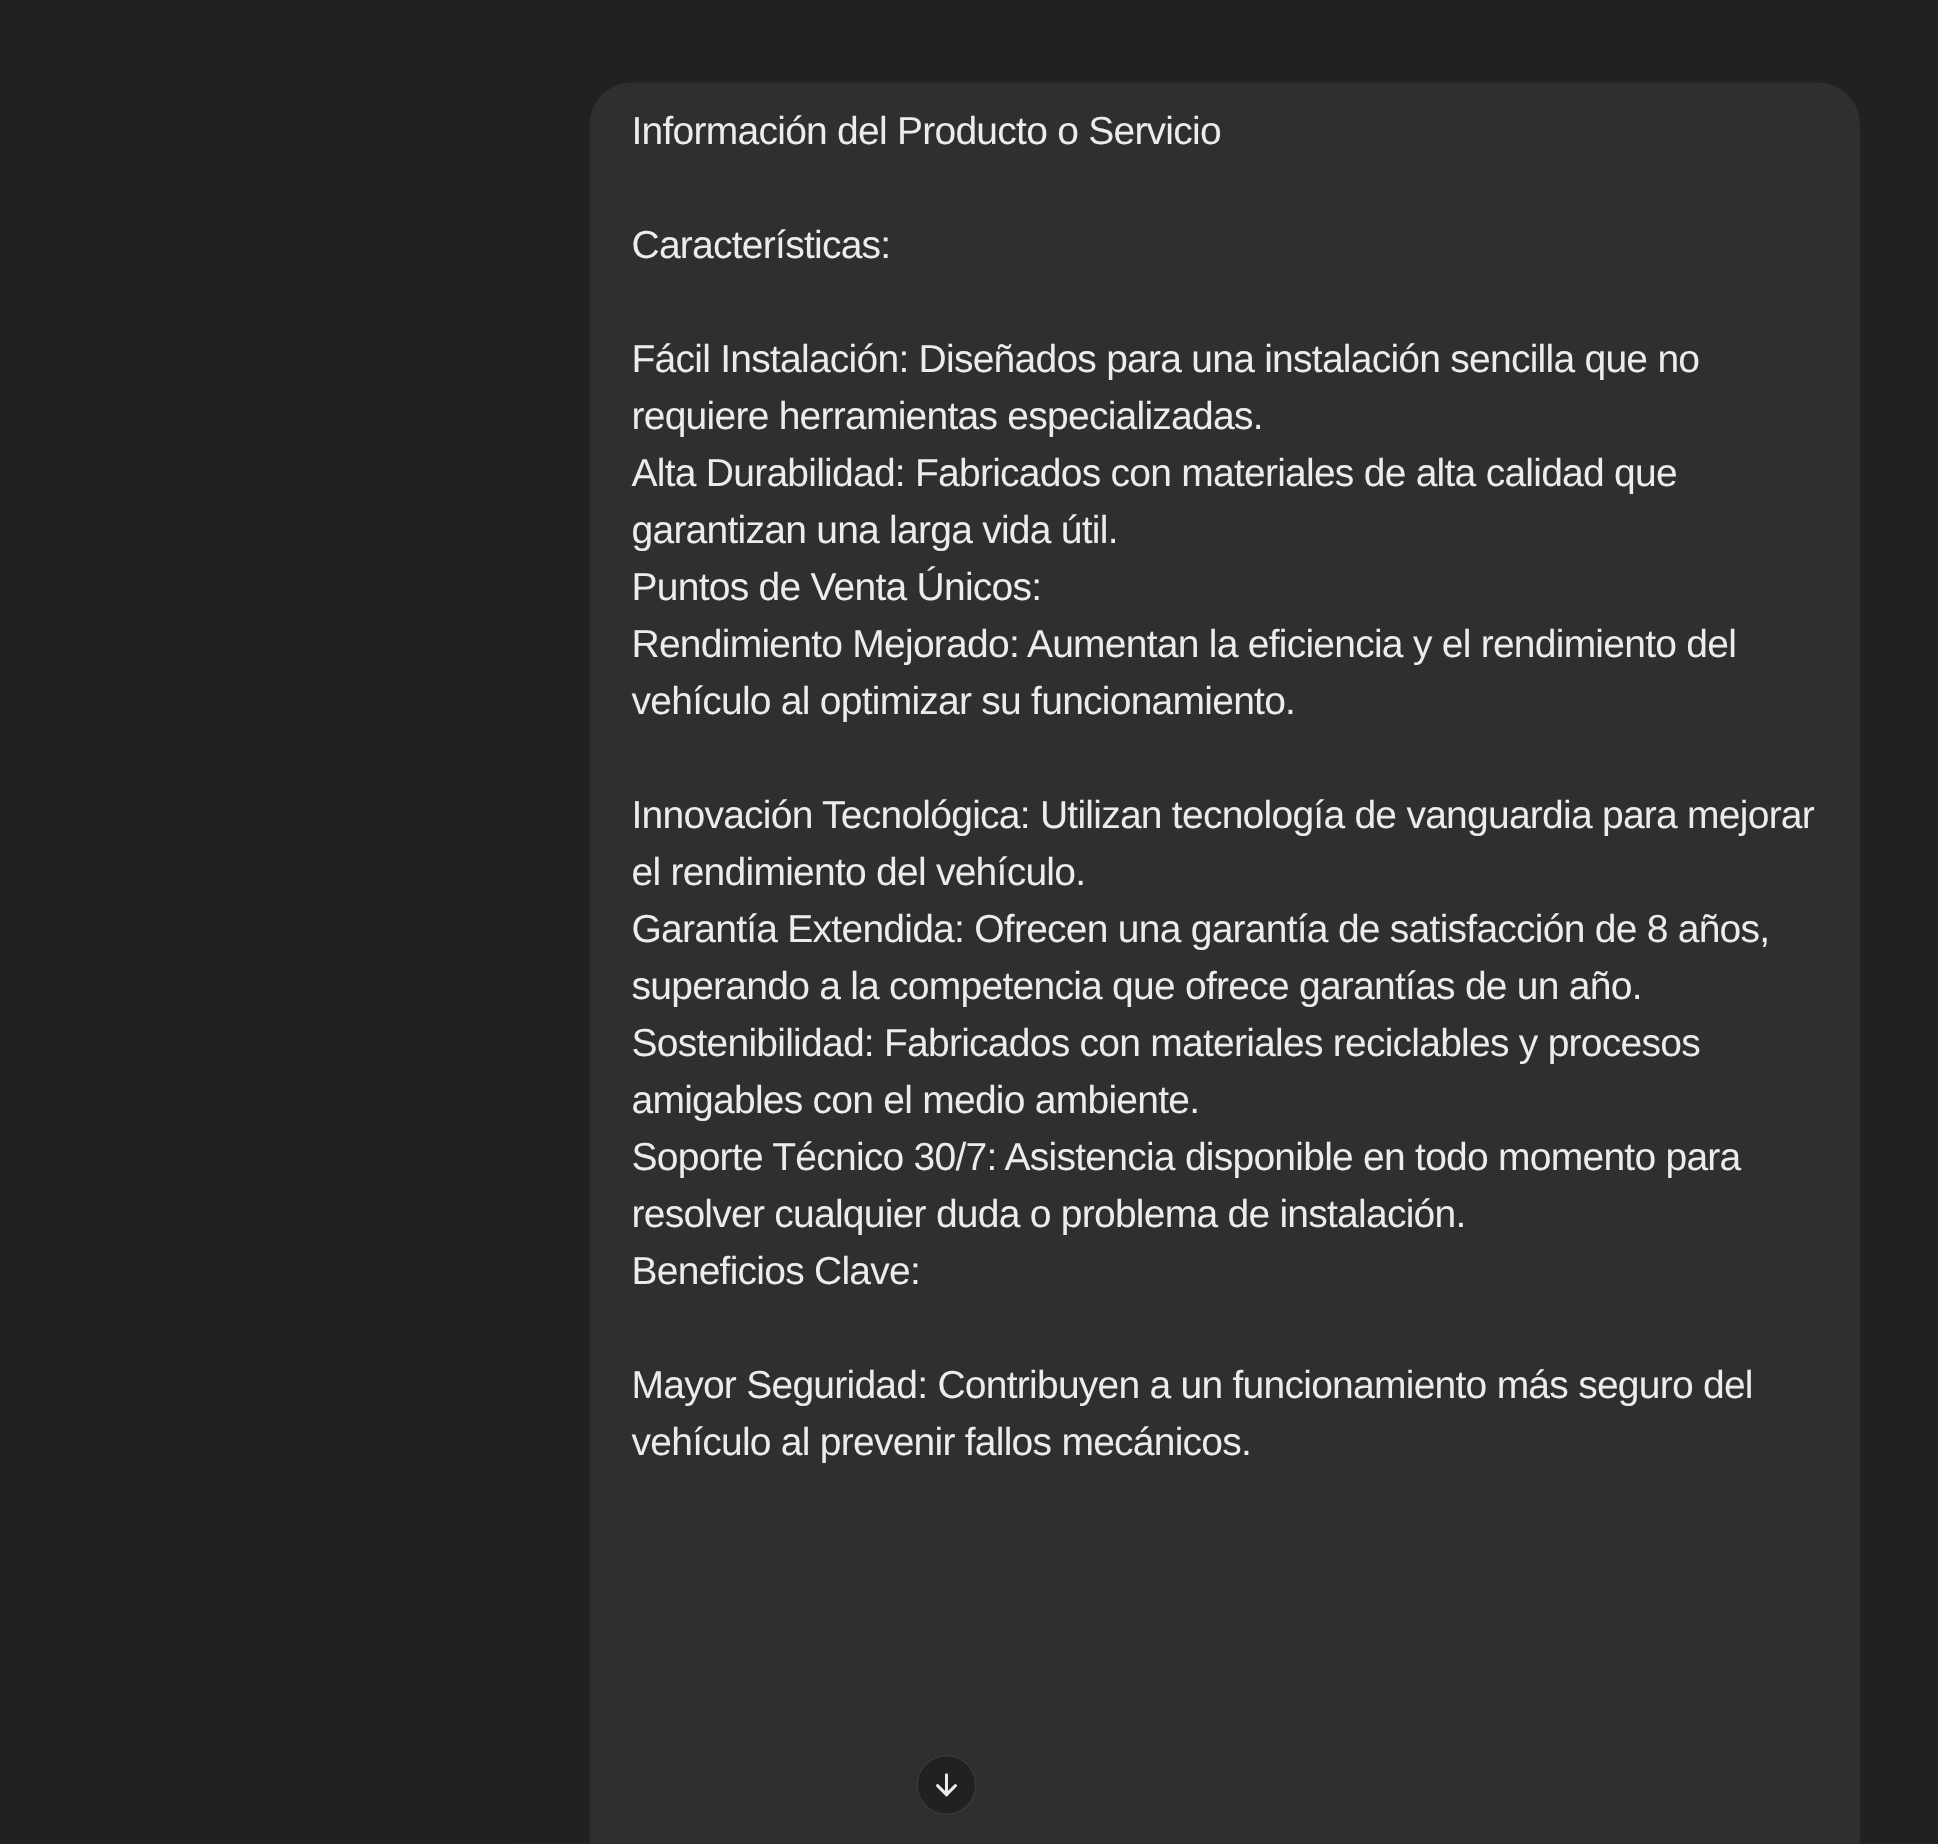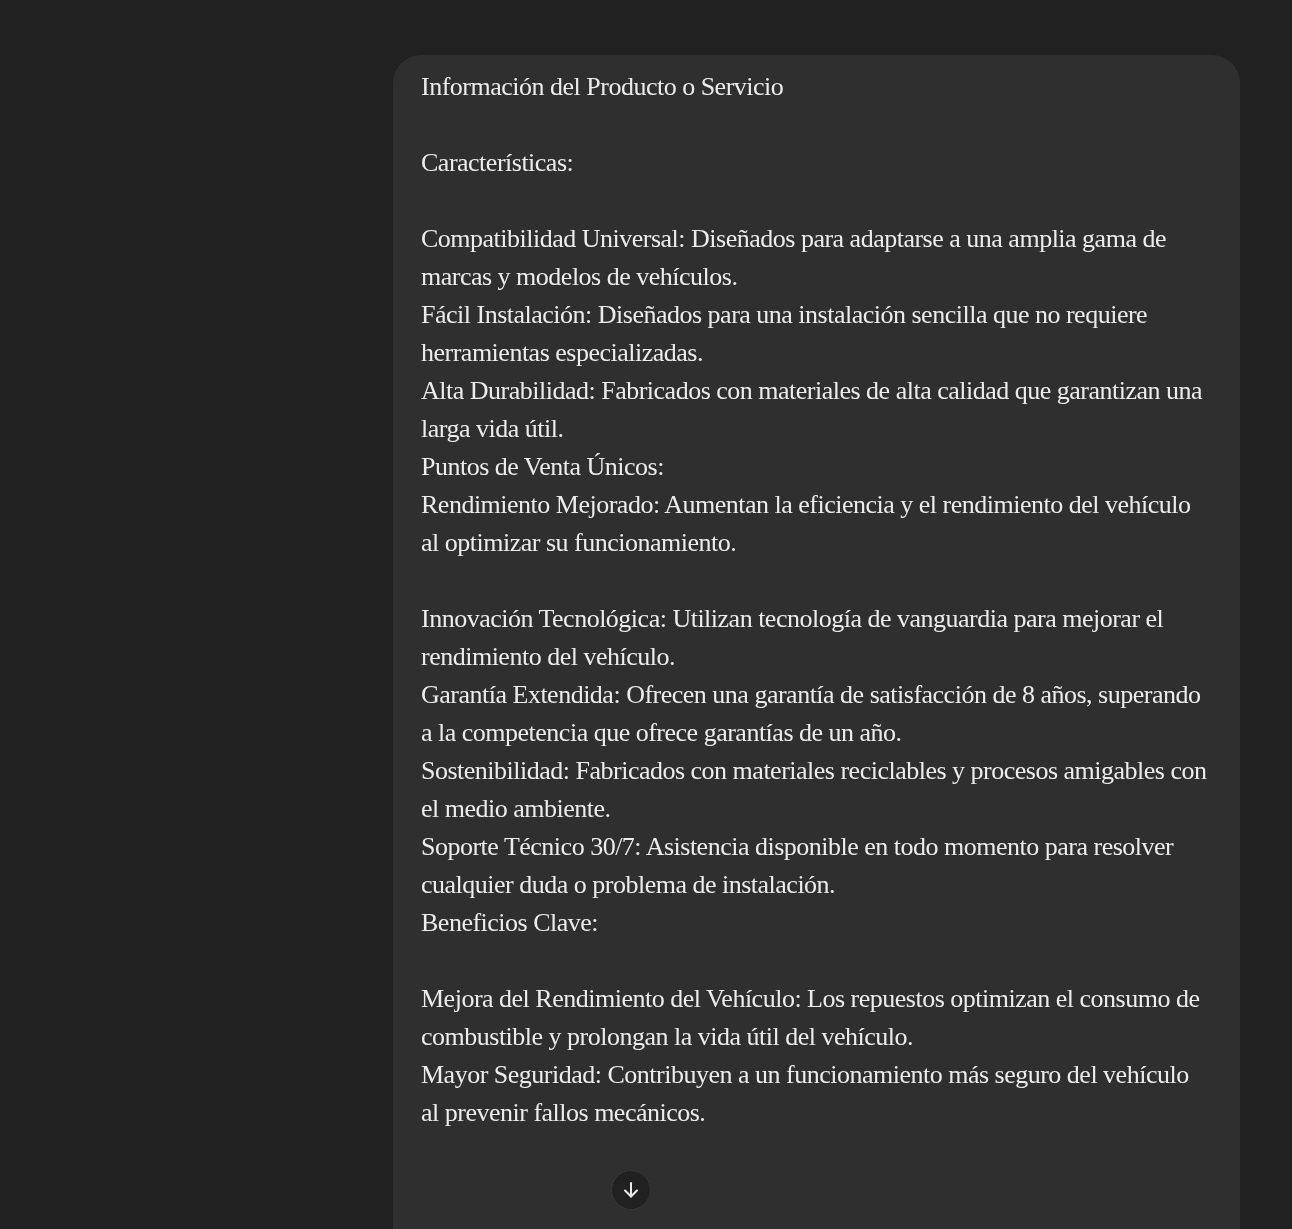--- a/index.html
+++ b/index.html
@@ -13,21 +13,20 @@
   *{margin:0;padding:0;box-sizing:border-box;}
   html,body{width:1292px;height:1229px;overflow:hidden;}
   body{
     background:var(--page-bg);
     font-family:"Liberation Sans","DejaVu Sans",sans-serif;
     position:relative;
   }
   .chat-area{
     position:absolute;
     inset:0;
-    font-family:Liberation Serif, serif;
   }
   .message-bubble{
     position:absolute;
     left:393px;
     top:55px;
     width:847px;
     height:1600px;            
     background:var(--bubble-bg);
     border-radius:28px;
     padding:13px 28px 24px 28px;
@@ -68,35 +67,33 @@
   <div class="message-bubble">
     <div class="message-text">
 
     <div class="paragraph">
           <div class="line">Información del Producto o Servicio</div>
         </div>
         <div class="paragraph">
           <div class="line">Características:</div>
         </div>
         <div class="paragraph">
-          <div class="line">Compatibilidad Universal: Diseñados para adaptarse a una amplia gama de marcas y modelos de vehículos.</div>
           <div class="line">Fácil Instalación: Diseñados para una instalación sencilla que no requiere herramientas especializadas.</div>
           <div class="line">Alta Durabilidad: Fabricados con materiales de alta calidad que garantizan una larga vida útil.</div>
           <div class="line">Puntos de Venta Únicos:</div>
           <div class="line">Rendimiento Mejorado: Aumentan la eficiencia y el rendimiento del vehículo al optimizar su funcionamiento.</div>
         </div>
         <div class="paragraph">
           <div class="line">Innovación Tecnológica: Utilizan tecnología de vanguardia para mejorar el rendimiento del vehículo.</div>
           <div class="line">Garantía Extendida: Ofrecen una garantía de satisfacción de 8 años, superando a la competencia que ofrece garantías de un año.</div>
           <div class="line">Sostenibilidad: Fabricados con materiales reciclables y procesos amigables con el medio ambiente.</div>
           <div class="line">Soporte Técnico 30/7: Asistencia disponible en todo momento para resolver cualquier duda o problema de instalación.</div>
           <div class="line">Beneficios Clave:</div>
         </div>
         <div class="paragraph">
-          <div class="line">Mejora del Rendimiento del Vehículo: Los repuestos optimizan el consumo de combustible y prolongan la vida útil del vehículo.</div>
           <div class="line">Mayor Seguridad: Contribuyen a un funcionamiento más seguro del vehículo al prevenir fallos mecánicos.</div>
         </div>
       </div>
   </div>
 
   <div class="scroll-btn">
     <span>
       <svg width="22" height="22" viewBox="0 0 24 24" fill="none" stroke="var(--arrow-color)" stroke-width="2.2" stroke-linecap="round" stroke-linejoin="round">
         <path d="M12 4.5 V 19"></path>
         <path d="M5.5 12.5 L12 19 L18.5 12.5"></path>

